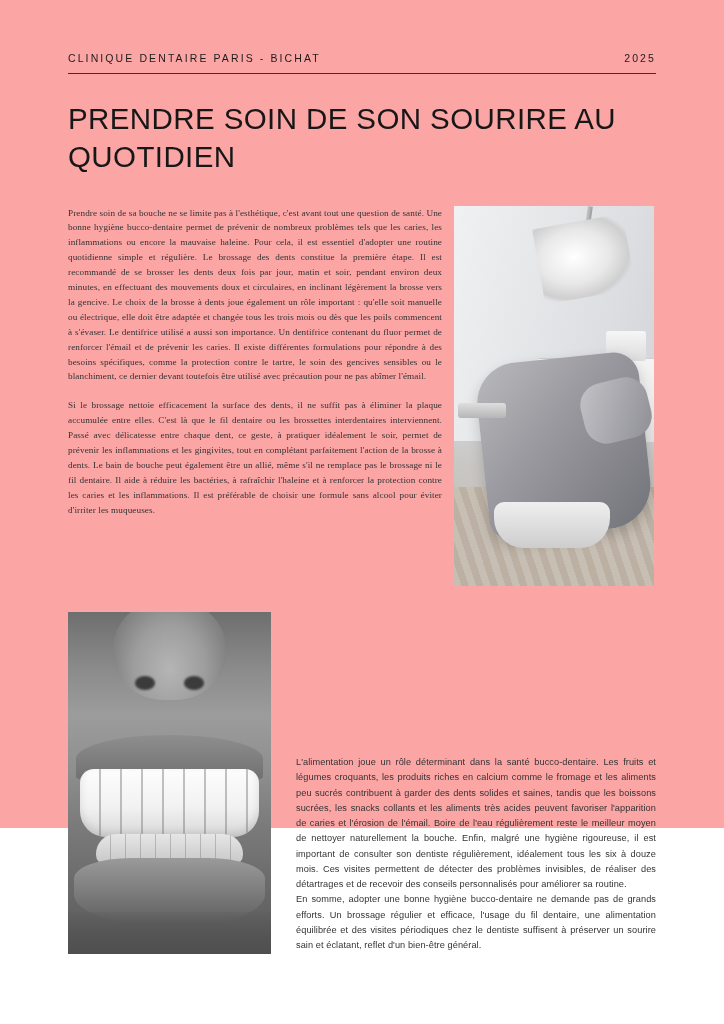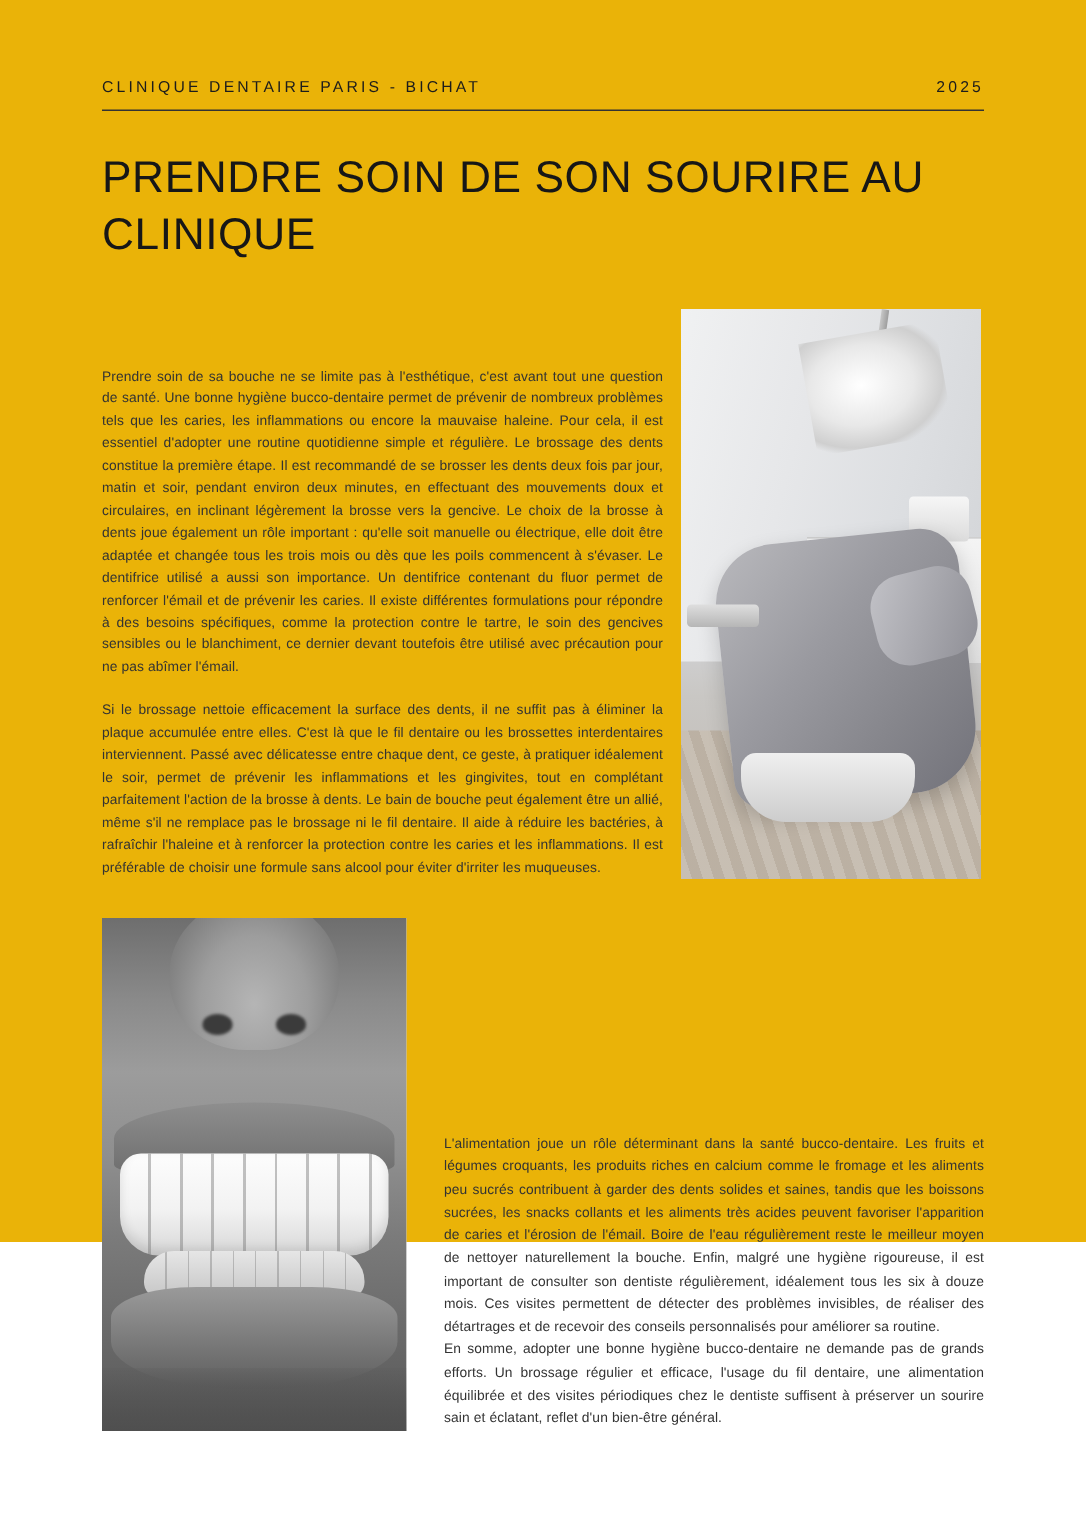--- a/index.html
+++ b/index.html
@@ -11,21 +11,21 @@
     height: 1024px;
     background: #ffffff;
     font-family: "Liberation Sans", sans-serif;
     color: #2b2b2b;
     overflow: hidden;
   }
   .page {
     position: relative;
     width: 724px;
     height: 828px;
-    background: #eab308;
+    background: #fca5a5;
     box-sizing: border-box;
     padding: 52px 68px 40px 68px;
   }
 
   
   .masthead {
     display: flex;
     align-items: baseline;
     justify-content: space-between;
     padding-bottom: 9px;
@@ -53,21 +53,22 @@
     letter-spacing: 0.4px;
     font-weight: 400;
     color: #171717;
     max-width: 560px;
   }
 
   
   .top-block {
     margin-top: 30px;
     display: flex;
-    align-items: flex-end;
+    align-items: flex-start;
+    font-family: Liberation Serif, serif;
   }
   .top-text {
     width: 374px;
     flex: 0 0 374px;
     padding-right: 0;
   }
   p.body {
     margin: 0 0 0 0;
     font-size: 9.2px;
     line-height: 1.62;
@@ -276,21 +277,21 @@
 </head>
 <body>
 
 <div class="page">
 
   <div class="masthead">
     <div class="masthead-title">CLINIQUE DENTAIRE PARIS - BICHAT</div>
     <div class="masthead-year">2025</div>
   </div>
 
-  <h1 class="headline">PRENDRE SOIN DE SON SOURIRE AU CLINIQUE</h1>
+  <h1 class="headline">PRENDRE SOIN DE SON SOURIRE AU QUOTIDIEN</h1>
 
   <div class="top-block">
     <div class="top-text">
       <p class="body">Prendre soin de sa bouche ne se limite pas à l'esthétique, c'est avant tout une question de santé. Une bonne hygiène bucco-dentaire permet de prévenir de nombreux problèmes tels que les caries, les inflammations ou encore la mauvaise haleine. Pour cela, il est essentiel d'adopter une routine quotidienne simple et régulière. Le brossage des dents constitue la première étape. Il est recommandé de se brosser les dents deux fois par jour, matin et soir, pendant environ deux minutes, en effectuant des mouvements doux et circulaires, en inclinant légèrement la brosse vers la gencive. Le choix de la brosse à dents joue également un rôle important : qu'elle soit manuelle ou électrique, elle doit être adaptée et changée tous les trois mois ou dès que les poils commencent à s'évaser. Le dentifrice utilisé a aussi son importance. Un dentifrice contenant du fluor permet de renforcer l'émail et de prévenir les caries. Il existe différentes formulations pour répondre à des besoins spécifiques, comme la protection contre le tartre, le soin des gencives sensibles ou le blanchiment, ce dernier devant toutefois être utilisé avec précaution pour ne pas abîmer l'émail.</p>
       <p class="body">Si le brossage nettoie efficacement la surface des dents, il ne suffit pas à éliminer la plaque accumulée entre elles. C'est là que le fil dentaire ou les brossettes interdentaires interviennent. Passé avec délicatesse entre chaque dent, ce geste, à pratiquer idéalement le soir, permet de prévenir les inflammations et les gingivites, tout en complétant parfaitement l'action de la brosse à dents. Le bain de bouche peut également être un allié, même s'il ne remplace pas le brossage ni le fil dentaire. Il aide à réduire les bactéries, à rafraîchir l'haleine et à renforcer la protection contre les caries et les inflammations. Il est préférable de choisir une formule sans alcool pour éviter d'irriter les muqueuses.</p>
     </div>
     <div class="top-image-wrap">
       <div class="photo photo-clinic">
         <div class="clinic-bg"></div>
         <div class="clinic-wallpanel"></div>

